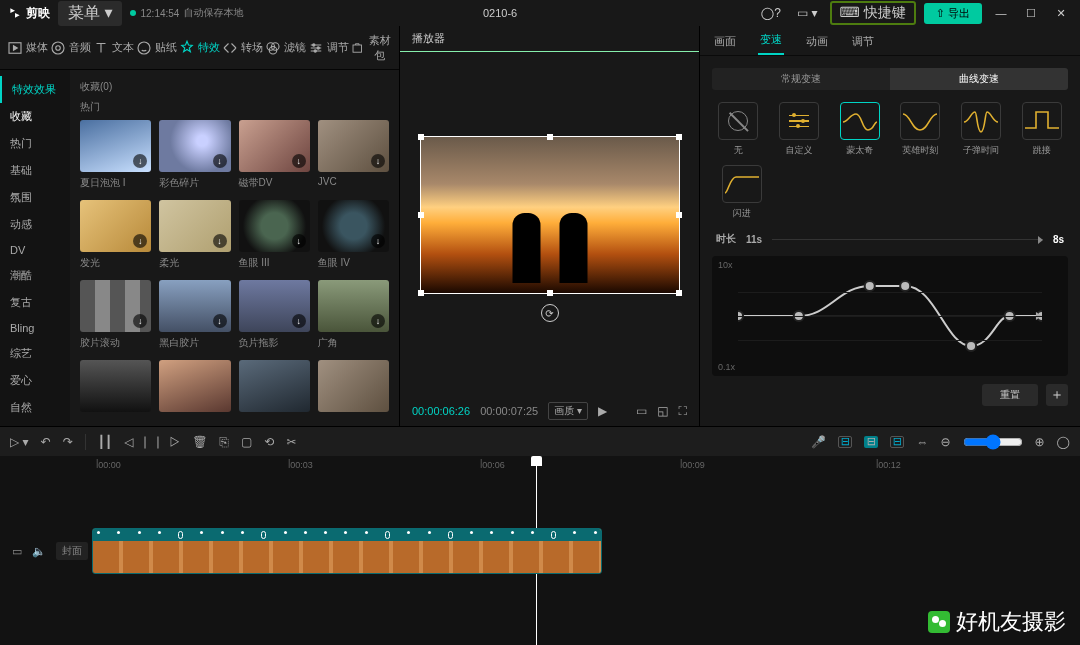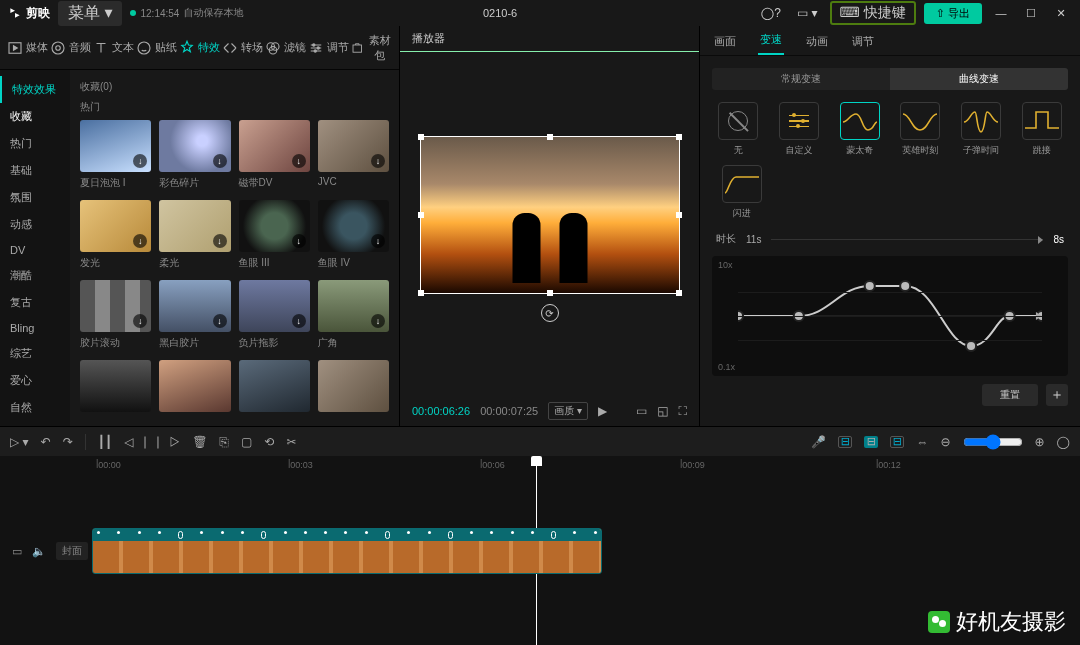--- a/index.html
+++ b/index.html
@@ -88,21 +88,21 @@
     .seg { margin:12px; display:flex; height:22px; border-radius:3px; overflow:hidden; font-size:10px;}
     .seg div { flex:1; display:flex; align-items:center; justify-content:center; background:#222; color:#999; cursor:pointer;}
     .seg div.active { background:#333; color:#fff;}
     .presets { display:grid; grid-template-columns:repeat(6,1fr); gap:8px; padding:0 12px; }
     .preset { display:flex; flex-direction:column; align-items:center; gap:4px;}
     .pbox { width:40px; height:38px; border:1px solid #3a3a3a; border-radius:4px; display:flex; align-items:center; justify-content:center; position:relative; cursor:pointer;}
     .pbox.sel { border:1.5px solid #00d4c5;}
     .plabel { font-size:9px; color:#999;}
     .presets2 { display:grid; grid-template-columns:repeat(6,1fr); padding:8px 12px 0;font-family:Liberation Mono, monospace;}
 
-    .dur-row { display:flex; align-items:center; padding:12px 16px 6px; gap:10px; font-size:10px; color:#aaa;}
+    .dur-row { display:flex; align-items:center; padding:12px 16px 6px; gap:10px; font-size:10px; color:#aaa;font-weight:bold;}
     .dur-line { flex:1; height:1px; background:#333; position:relative;}
     .dur-line::before{content:""; position:absolute; right:0; top:-3px; border-left:5px solid #888; border-top:4px solid transparent; border-bottom:4px solid transparent;}
     .curve-area { margin:4px 12px 8px; height:120px; background:#0e0e0e; border-radius:4px; position:relative; padding:8px 26px;}
     .ylab { position:absolute; left:6px; font-size:9px; color:#666;}
     .curve-svg { width:100%; height:100%;}
     .knob { fill:#bbb; stroke:#222; stroke-width:2;}
     .btm-row { display:flex; justify-content:flex-end; gap:8px; padding:0 12px 8px;}
     .reset-btn { background:#2a2a2a; color:#ccc; border:none; padding:4px 18px; border-radius:3px; font-size:10px;}
     .add-btn { width:22px; height:22px; background:#2a2a2a; border:none; color:#ccc; border-radius:3px; font-size:14px;}
 

